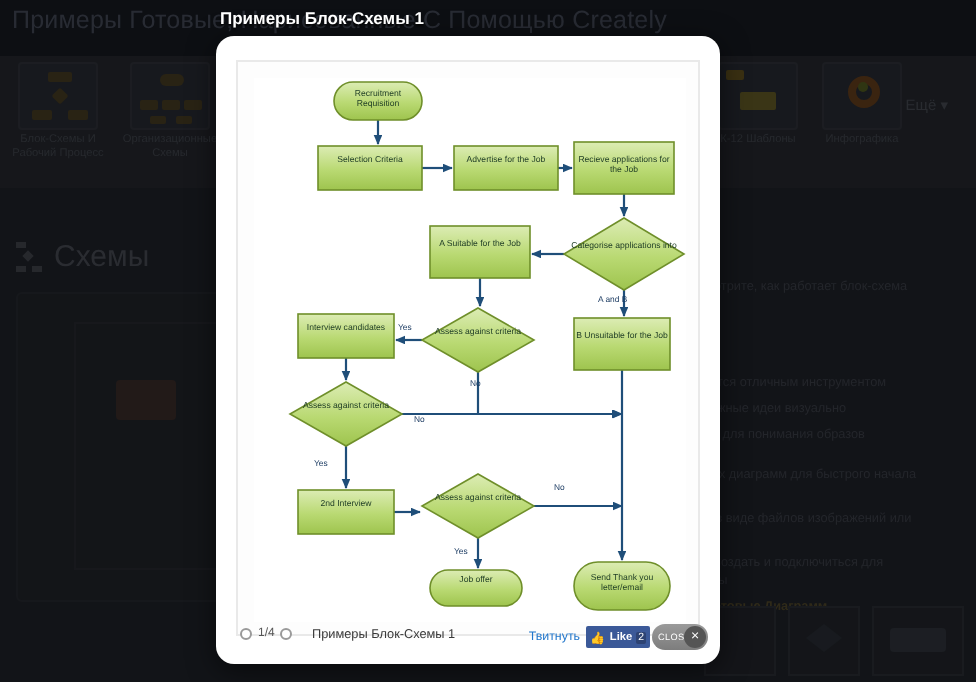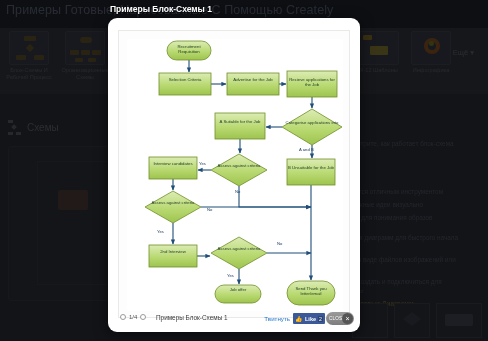--- a/index.html
+++ b/index.html
@@ -46,21 +46,21 @@
     position: absolute; right: 14px; top: 20px;
     font-size: 7.5px; color: #5d6068;
   }
 
   .sec-head {
     position: absolute; left: 8px; top: 92px;
     display: flex; align-items: center; gap: 6px;
   }
   .sec-head-icon { width: 13px; height: 15px; position: relative; }
   .sec-head-icon i { position: absolute; background: #55585e; display:block; }
-  .sec-head-title { font-size: 10px; color: #5f636b; text-align: right; }
+  .sec-head-title { font-size: 15px; color: #5f636b; text-align: right; }
 
   .big-card {
     position: absolute; left: 8px; top: 118px; width: 262px; height: 155px;
     background: #232529; border: 1px solid #2c2e33; border-radius: 3px;
   }
   .big-card-inner {
     position: absolute; left: 28px; top: 14px; width: 205px; height: 124px;
     border: 1px solid #2d2f34;
   }
   .gn { position: absolute; border-radius: 2px; }

